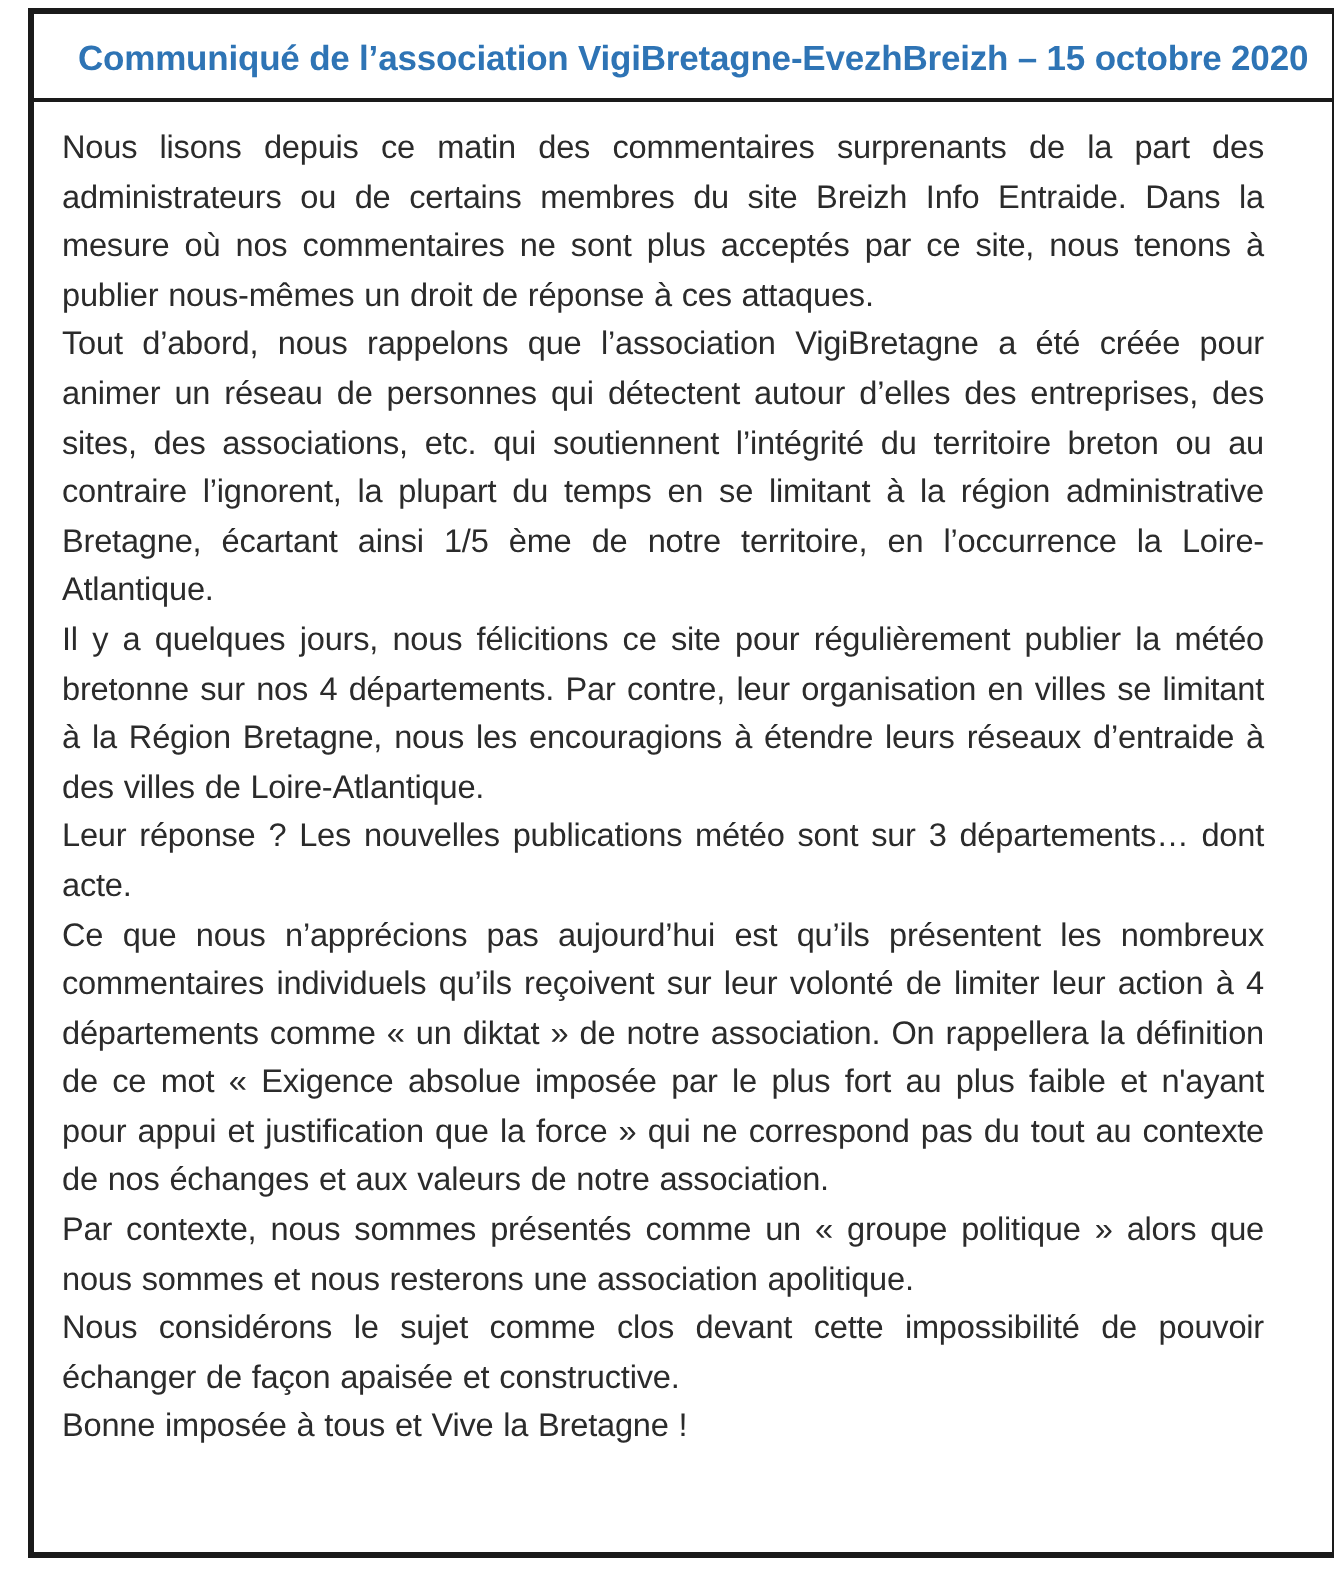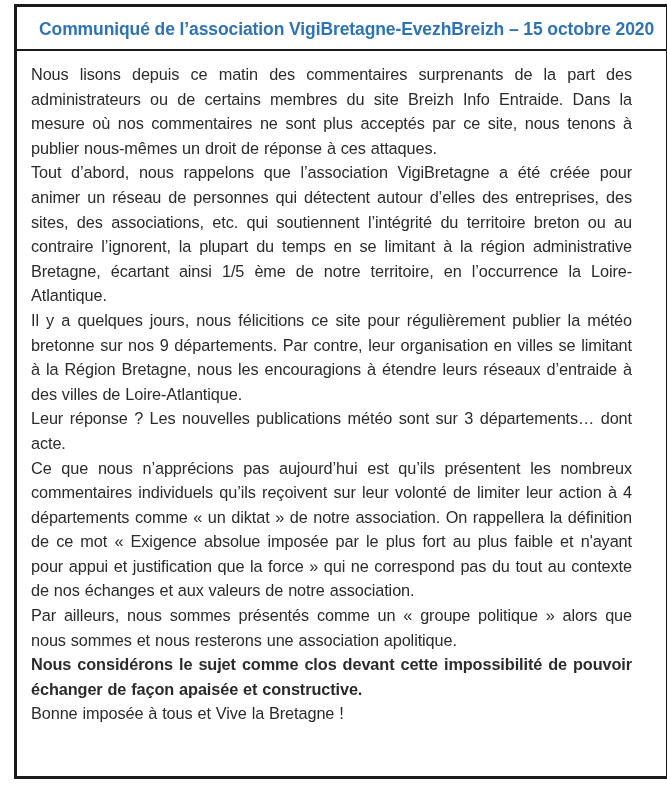--- a/index.html
+++ b/index.html
@@ -45,33 +45,33 @@
   .doc-body p {
     margin: 0;
     text-align: justify;
     font-size: 16.3px;
     line-height: 24.6px;
     color: var(--body-color);
     letter-spacing: -0.1px;
     word-spacing: 0.5px;
   }
   .doc-body p.bold {
-    font-weight: bold;
+    font-weight: normal;
   }
 </style>
 </head>
 <body>
 
 <div class="doc-frame">
   <div class="doc-header">
     <span class="doc-title">Communiqué de l’association VigiBretagne-EvezhBreizh – 15 octobre 2020</span>
   </div>
   <div class="doc-body">
       <p>Nous lisons depuis ce matin des commentaires surprenants de la part des administrateurs ou de certains membres du site Breizh Info Entraide. Dans la mesure où nos commentaires ne sont plus acceptés par ce site, nous tenons à publier nous-mêmes un droit de réponse à ces attaques.</p>
       <p>Tout d’abord, nous rappelons que l’association VigiBretagne a été créée pour animer un réseau de personnes qui détectent autour d’elles des entreprises, des sites, des associations, etc. qui soutiennent l’intégrité du territoire breton ou au contraire l’ignorent, la plupart du temps en se limitant à la région administrative Bretagne, écartant ainsi 1/5 ème de notre territoire, en l’occurrence la Loire-Atlantique.</p>
-      <p>Il y a quelques jours, nous félicitions ce site pour régulièrement publier la météo bretonne sur nos 9 départements. Par contre, leur organisation en villes se limitant à la Région Bretagne, nous les encouragions à étendre leurs réseaux d’entraide à des villes de Loire-Atlantique.</p>
+      <p>Il y a quelques jours, nous félicitions ce site pour régulièrement publier la météo bretonne sur nos 4 départements. Par contre, leur organisation en villes se limitant à la Région Bretagne, nous les encouragions à étendre leurs réseaux d’entraide à des villes de Loire-Atlantique.</p>
       <p>Leur réponse ? Les nouvelles publications météo sont sur 3 départements… dont acte.</p>
       <p>Ce que nous n’apprécions pas aujourd’hui est qu’ils présentent les nombreux commentaires individuels qu’ils reçoivent sur leur volonté de limiter leur action à 4 départements comme « un diktat » de notre association. On rappellera la définition de ce mot « Exigence absolue imposée par le plus fort au plus faible et n'ayant pour appui et justification que la force » qui ne correspond pas du tout au contexte de nos échanges et aux valeurs de notre association.</p>
-      <p>Par ailleurs, nous sommes présentés comme un « groupe politique » alors que nous sommes et nous resterons une association apolitique.</p>
+      <p>Par contexte, nous sommes présentés comme un « groupe politique » alors que nous sommes et nous resterons une association apolitique.</p>
       <p class="bold">Nous considérons le sujet comme clos devant cette impossibilité de pouvoir échanger de façon apaisée et constructive.</p>
       <p>Bonne imposée à tous et Vive la Bretagne !</p>
     </div>
 </div>
 
 </body></html>

